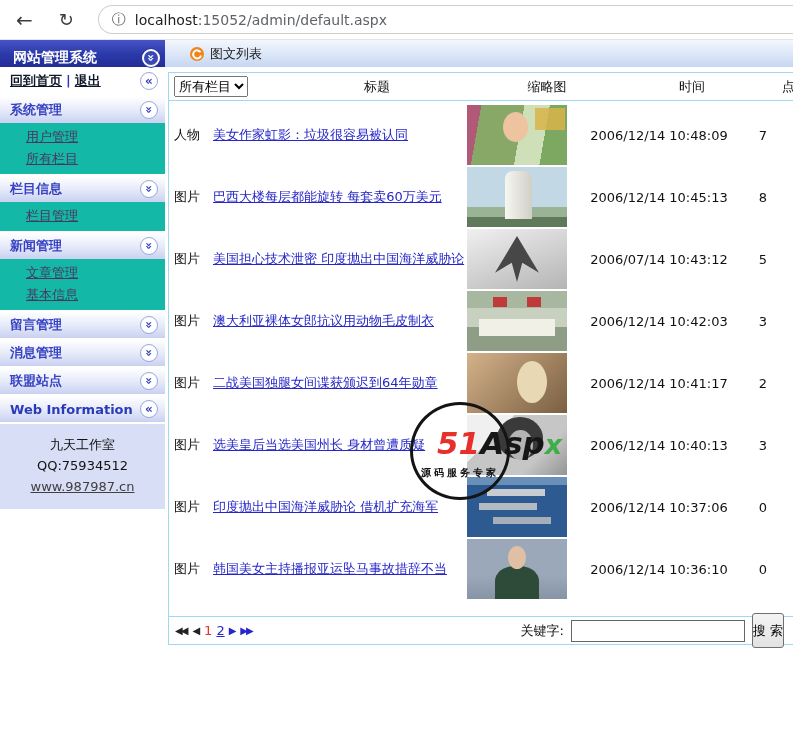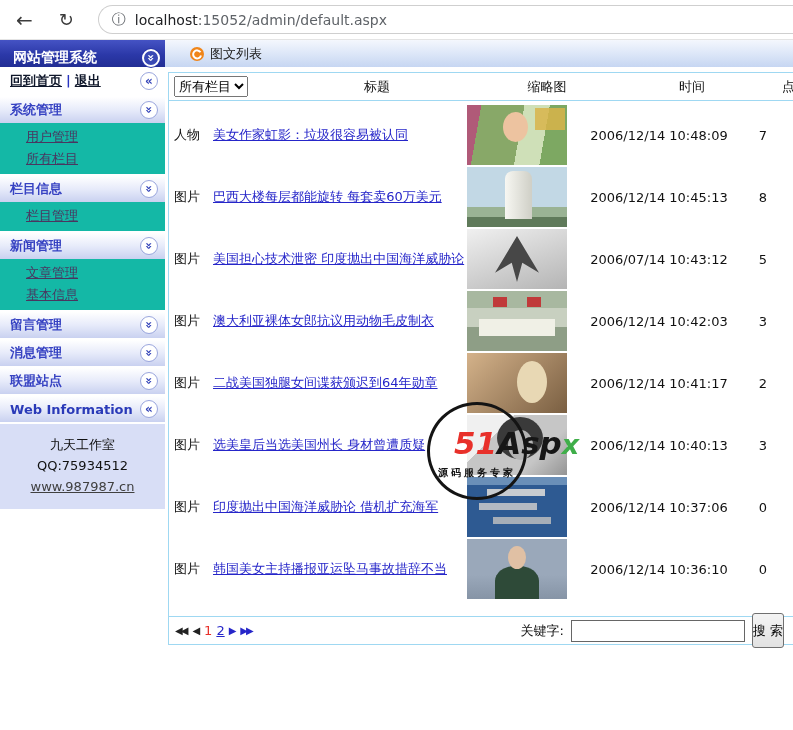--- a/index.html
+++ b/index.html
@@ -90,21 +90,21 @@
   .thumb-bw-portrait { background: linear-gradient(135deg, #f0f0f0 0 30%, #c6c6c6 30% 70%, #949494); }
   .thumb-bw-portrait::before { content: ""; position: absolute; left: 30px; top: 2px; width: 46px; height: 42px; border-radius: 50%; background: #3a3a3a; }
   .thumb-bw-portrait::after { content: ""; position: absolute; left: 41px; top: 15px; width: 25px; height: 30px; border-radius: 50%; background: #b4b4b4; }
   .thumb-warships { background: linear-gradient(180deg, #6a8fb8 0 14%, #2e5a92 14%); }
   .thumb-warships::after { content: ""; position: absolute; left: 20px; top: 12px; width: 58px; height: 7px; background: #c8ccd0; box-shadow: -8px 14px 0 #b4bac2, 6px 28px 0 #a6aeb8; }
   .thumb-news-anchor { background: linear-gradient(180deg, #9aa8ba 0 60%, #8694a6); }
   .thumb-news-anchor::before { content: ""; position: absolute; left: 28px; top: 27px; width: 44px; height: 33px; border-radius: 45% 45% 0 0; background: #2e4a38; }
   .thumb-news-anchor::after { content: ""; position: absolute; left: 41px; top: 7px; width: 18px; height: 23px; border-radius: 50%; background: #e0c0a4; }
 
   
-  .watermark { position: absolute; left: 262px; top: 362px; width: 100px; height: 98px; z-index: 5; pointer-events: none; text-decoration: underline; }
+  .watermark { position: absolute; left: 245px; top: 362px; width: 100px; height: 98px; z-index: 5; pointer-events: none; text-decoration: underline; }
   .wm-circle { position: absolute; inset: 0; border: 3px solid #141414; border-radius: 50%; }
   .wm-text { position: absolute; left: 27px; top: 26px; white-space: nowrap; font-style: italic; font-weight: bold; font-size: 31px; line-height: 1; }
   .wm-51 { color: #e8302a; }
   .wm-asp { color: #161616; }
   .wm-x { color: #3fae49; font-size: 27px; }
   .wm-sub { position: absolute; left: 11px; top: 64px; font-size: 10px; font-weight: bold; letter-spacing: 3px; color: #141414; white-space: nowrap; }
 
   a { text-decoration: underline; }
 </style>
 </head>

